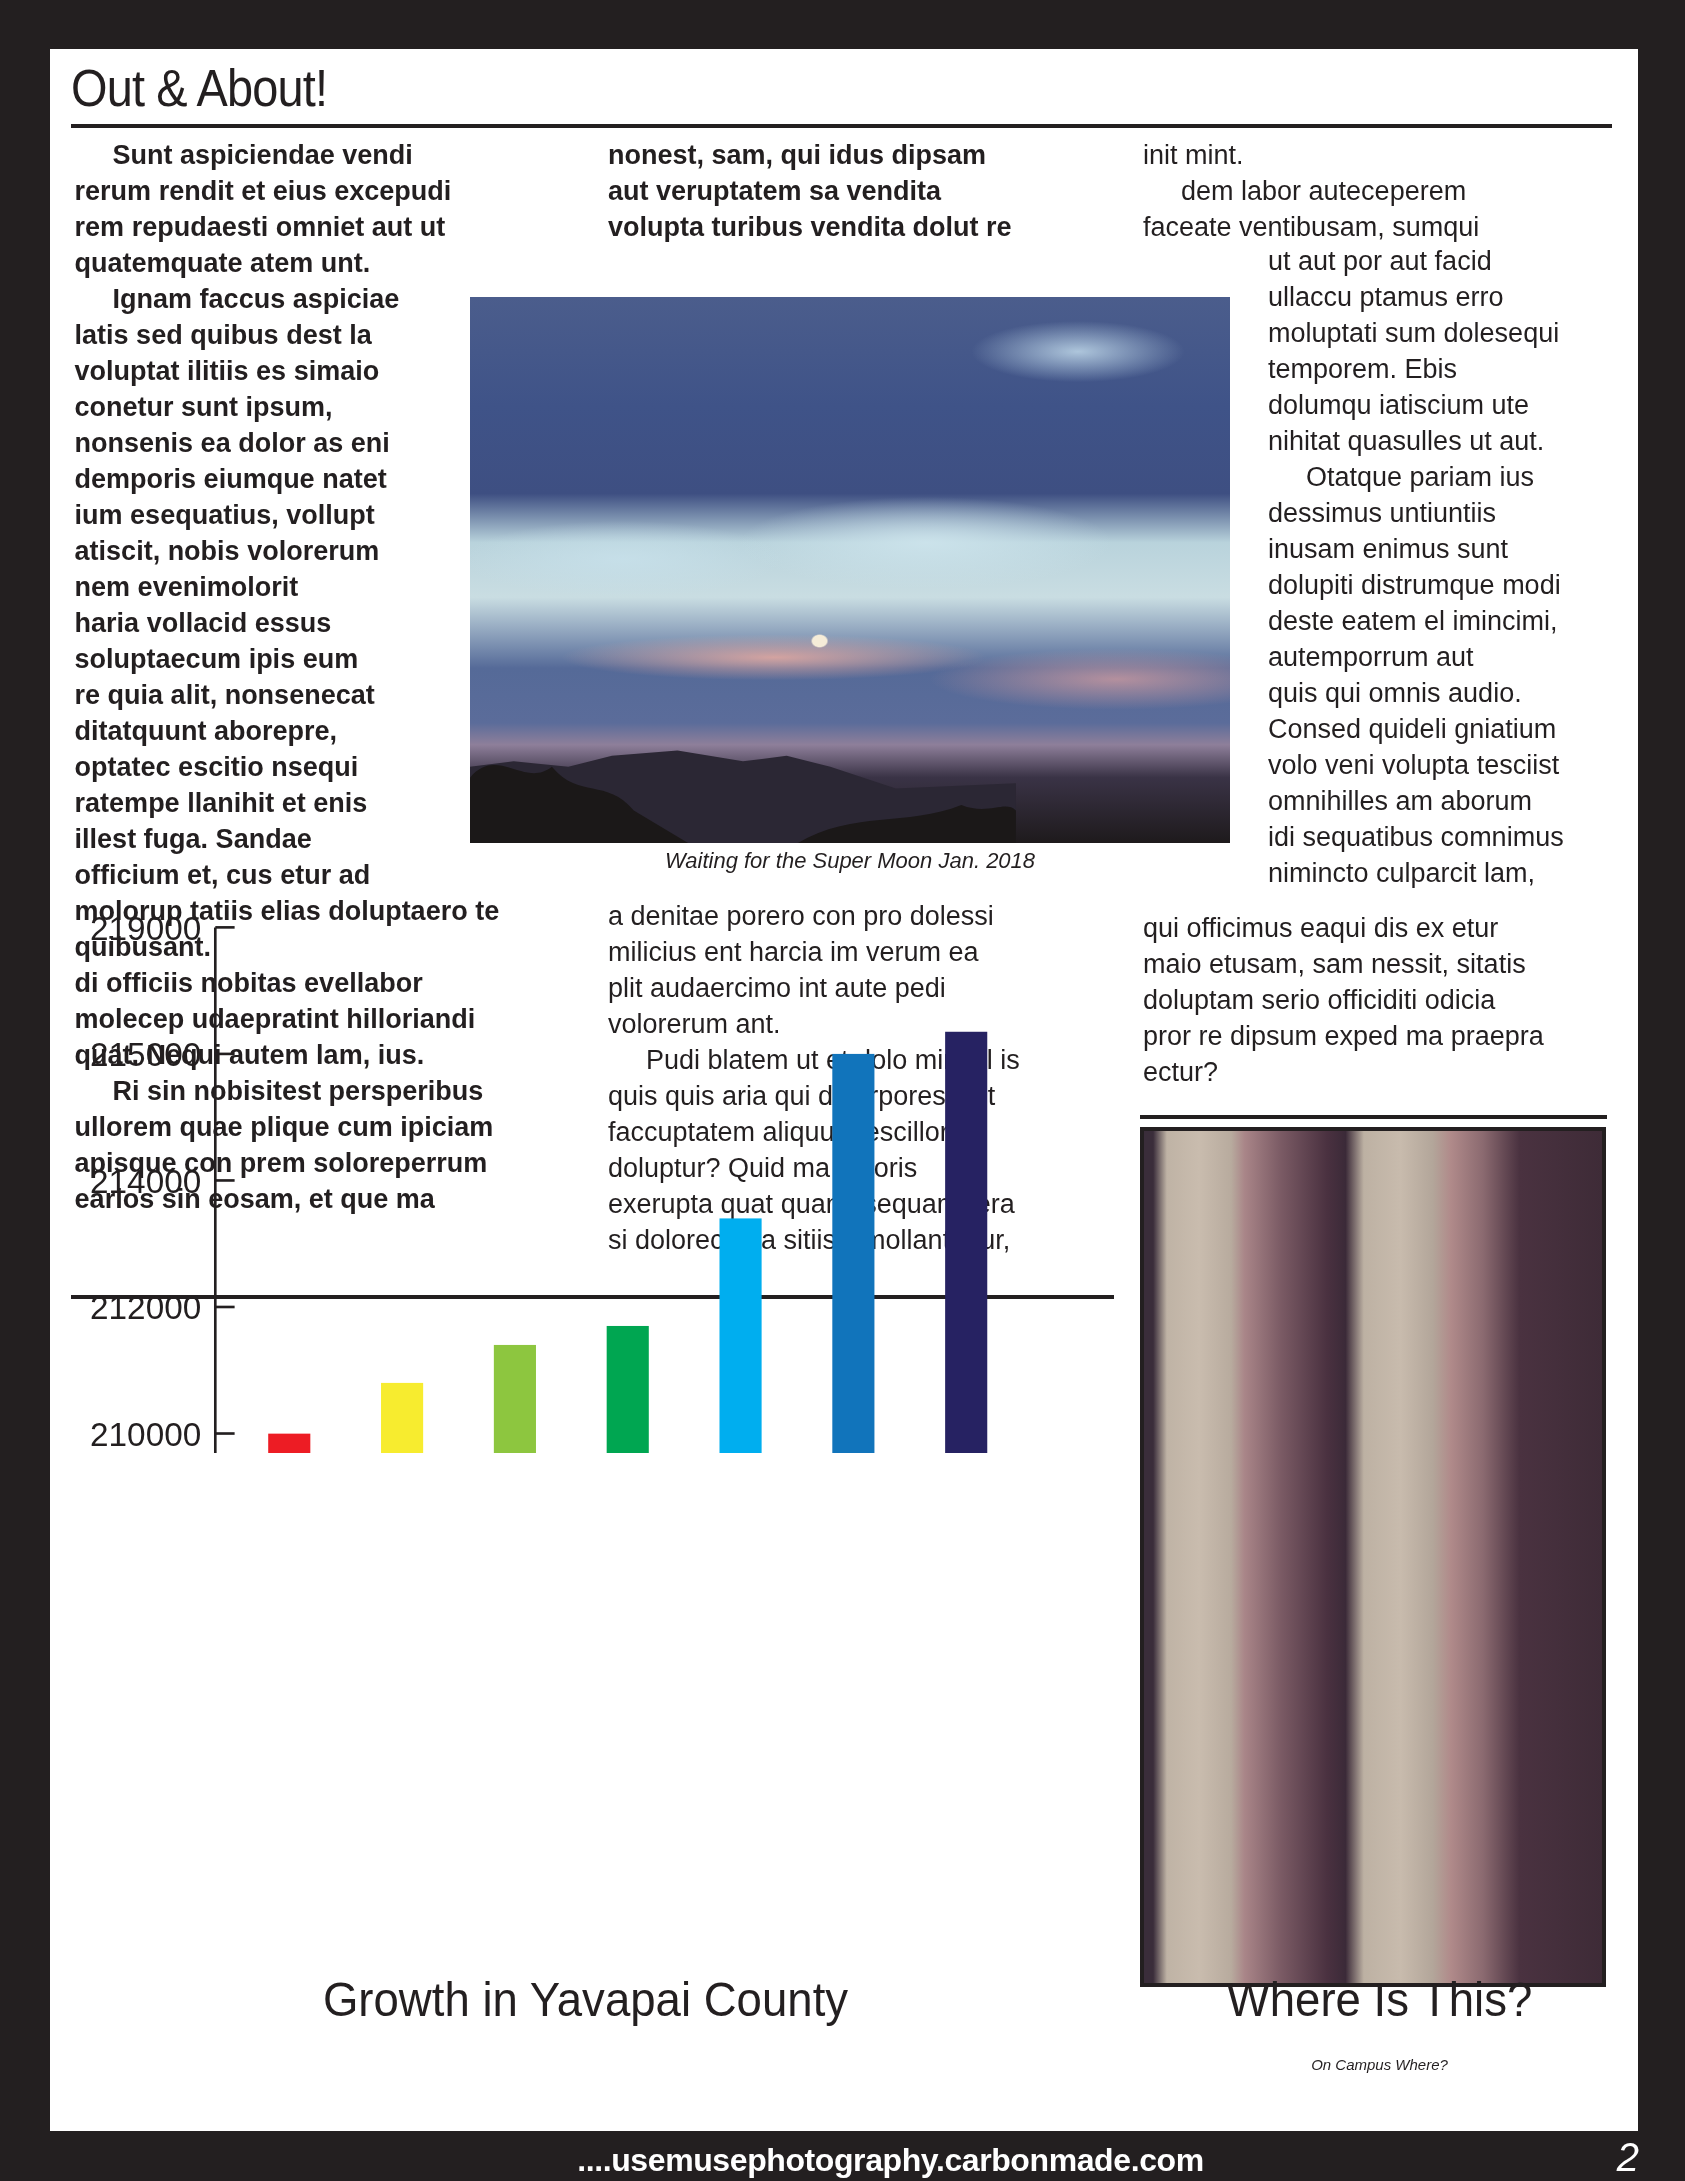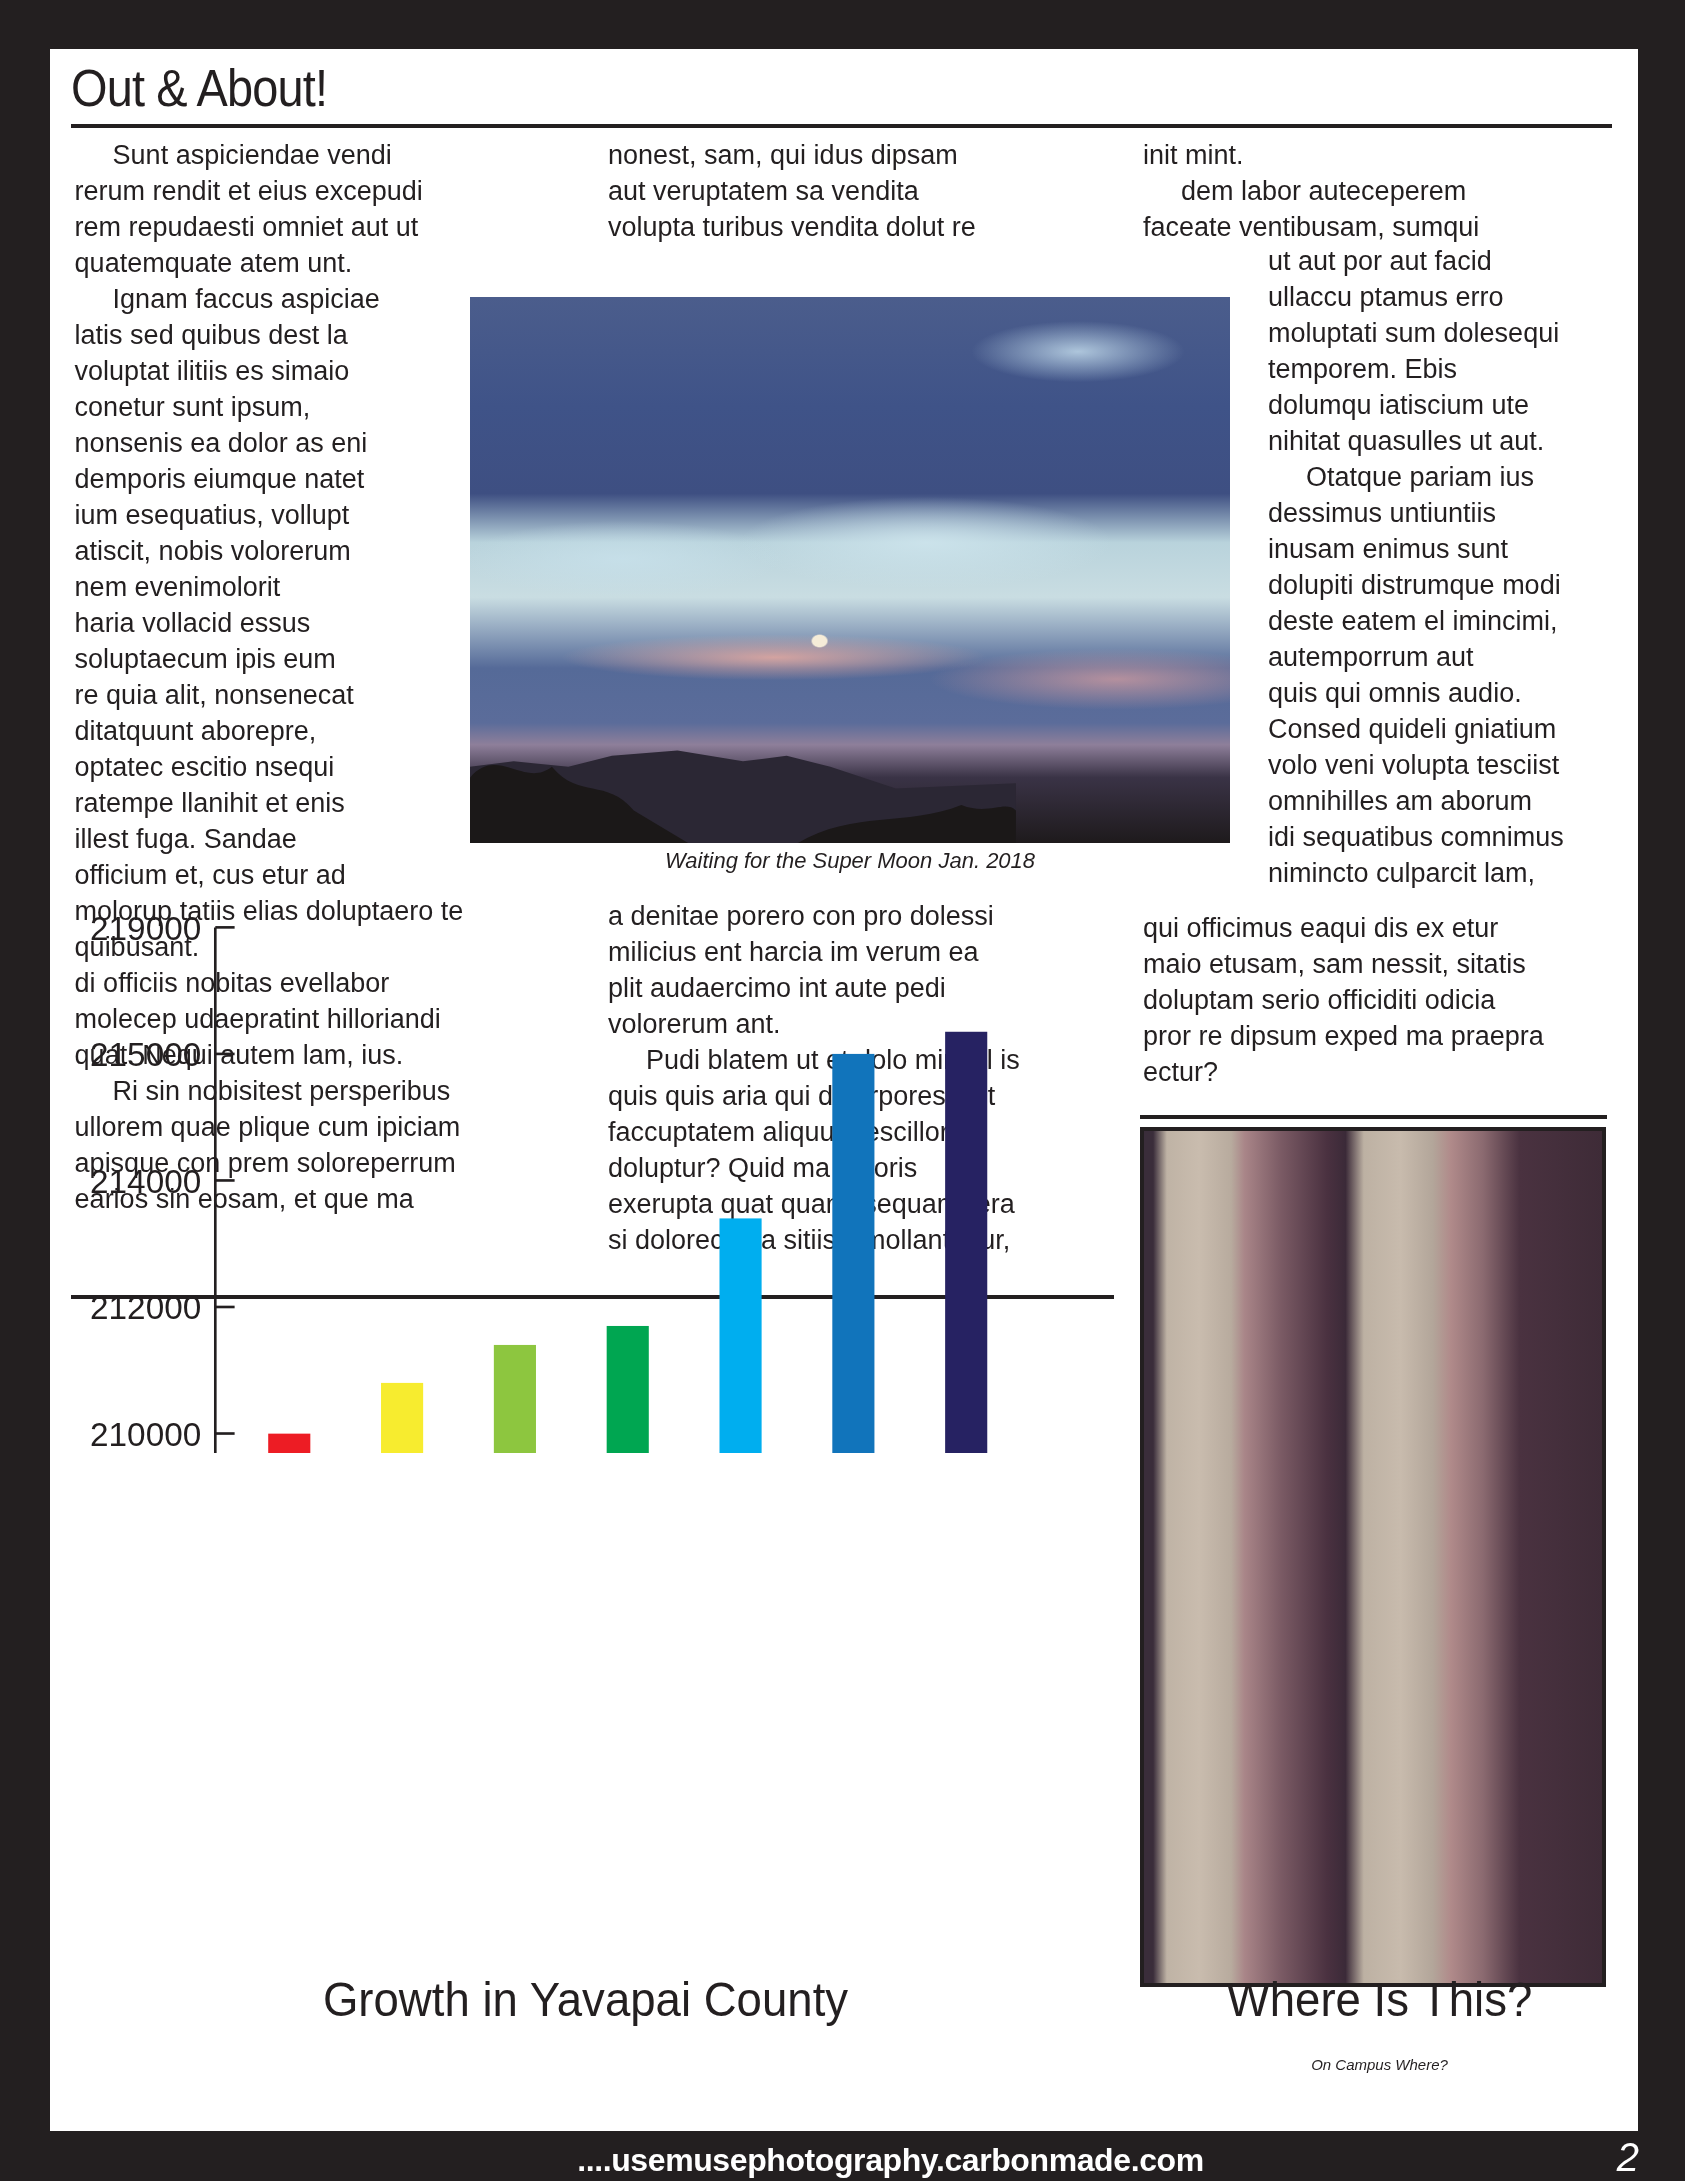--- a/index.html
+++ b/index.html
@@ -33,21 +33,21 @@
   #chart { position:absolute; left:0; top:0; }
   #chart text { font-family:"Liberation Sans", sans-serif; fill:#231f20; }
 </style>
 </head>
 <body>
 
 <div id="page">
   <div class="abs title">Out &amp; About!</div>
   <div class="abs hrule" style="left:21px; top:75px; width:1541px;"></div>
 
-  <div class="abs col" id="col1_top" style="left:24.6px; top:88px;">
+  <div class="abs col" id="col1_top" style="left:24.6px; top:88px;font-weight:bold;">
       <div class="indent">Sunt aspiciendae vendi</div>
       <div>rerum rendit et eius excepudi</div>
       <div>rem repudaesti omniet aut ut</div>
       <div>quatemquate atem unt.</div>
       <div class="indent">Ignam faccus aspiciae</div>
       <div>latis sed quibus dest la</div>
       <div>voluptat ilitiis es simaio</div>
       <div>conetur sunt ipsum,</div>
       <div>nonsenis ea dolor as eni</div>
       <div>demporis eiumque natet</div>
@@ -65,21 +65,21 @@
       <div>molorup tatiis elias doluptaero te</div>
       <div>quibusant.</div>
       <div>di officiis nobitas evellabor</div>
       <div>molecep udaepratint hilloriandi</div>
       <div>quat. Nequi autem lam, ius.</div>
       <div class="indent">Ri sin nobisitest persperibus</div>
       <div>ullorem quae plique cum ipiciam</div>
       <div>apisque con prem soloreperrum</div>
       <div>earios sin eosam, et que ma</div>
     </div>
-  <div class="abs col" id="col2_top" style="left:558px; top:88px;">
+  <div class="abs col" id="col2_top" style="left:558px; top:88px;font-weight:bold;">
       <div>nonest, sam, qui idus dipsam</div>
       <div>aut veruptatem sa vendita</div>
       <div>volupta turibus vendita dolut re</div>
     </div>
   <div class="abs col" id="col2_bottom" style="left:558px; top:849px;">
       <div>a denitae porero con pro dolessi</div>
       <div>milicius ent harcia im verum ea</div>
       <div>plit audaercimo int aute pedi</div>
       <div>volorerum ant.</div>
       <div class="indent">Pudi blatem ut et dolo minvel is</div>

